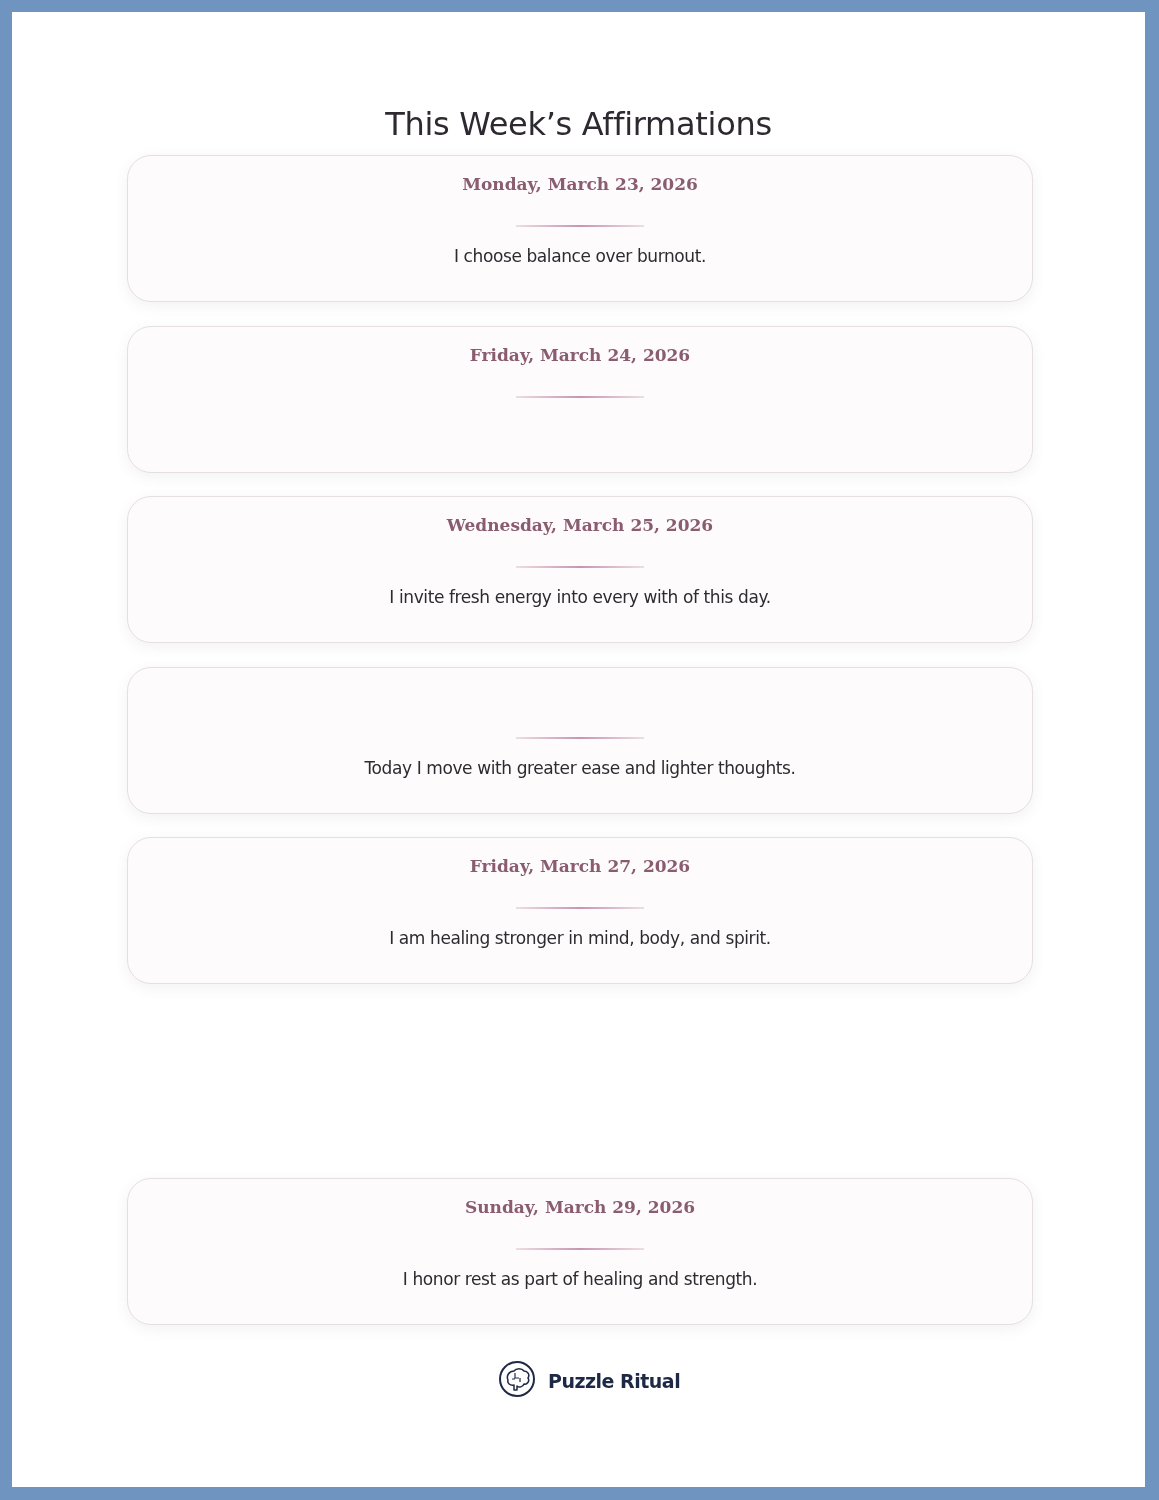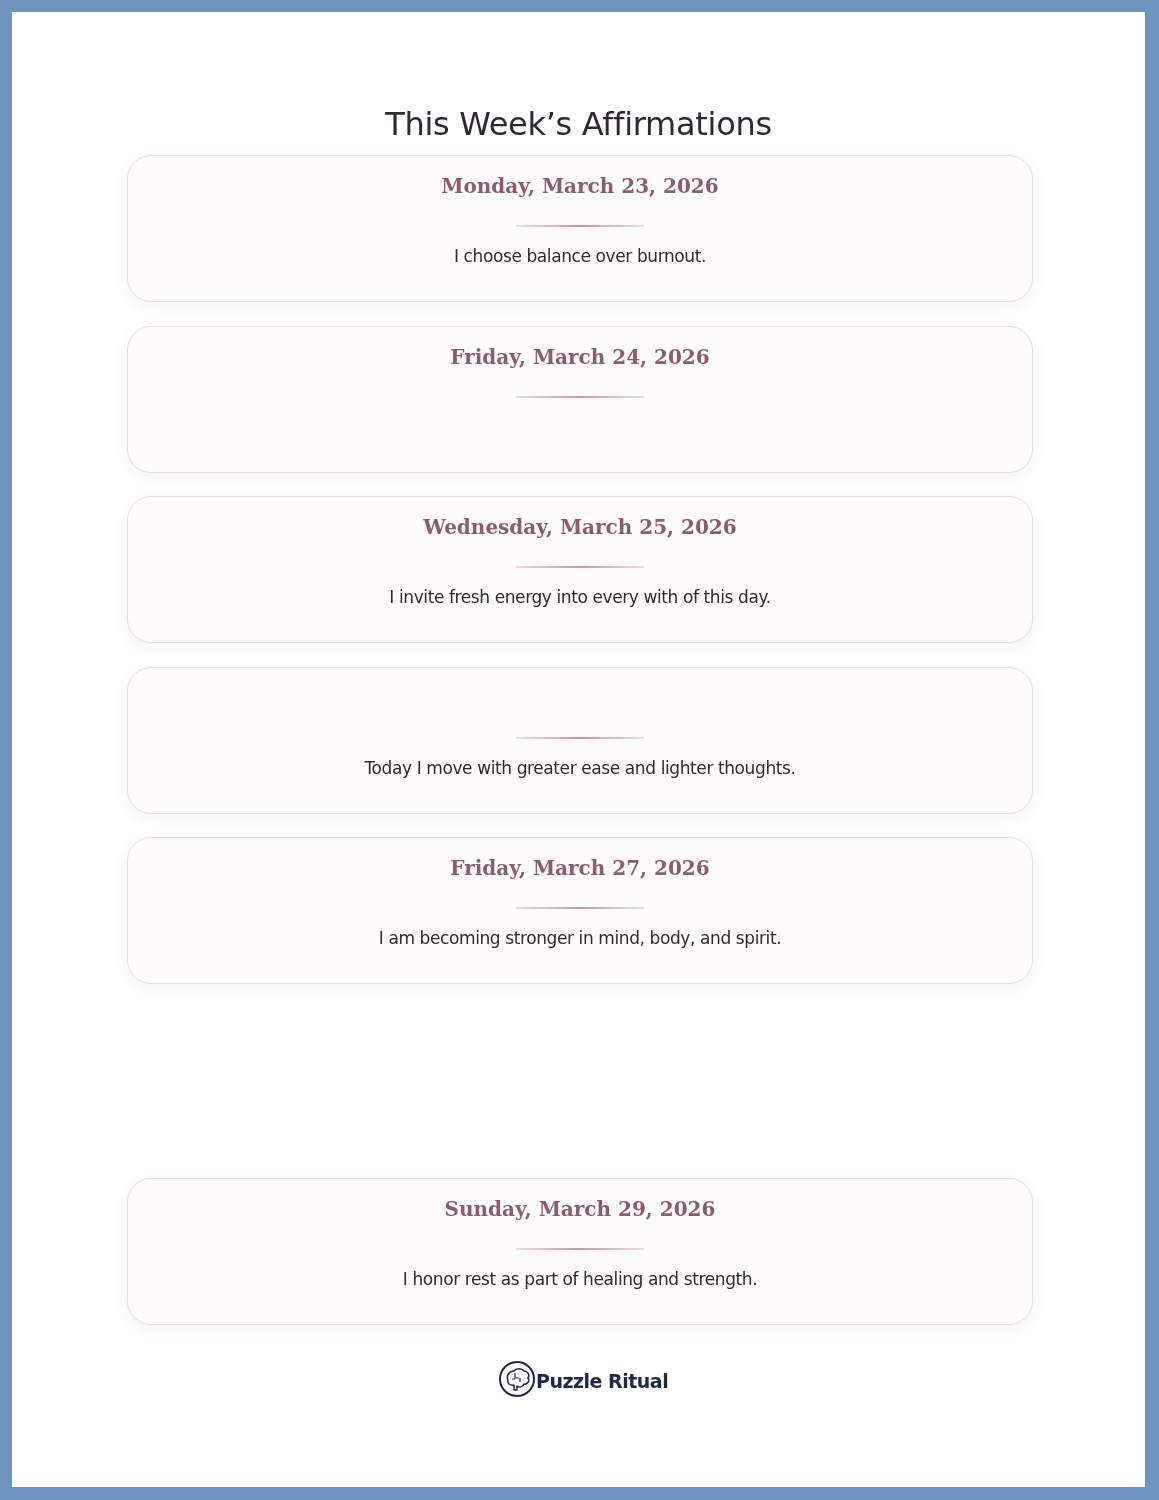--- a/index.html
+++ b/index.html
@@ -3,26 +3,26 @@
 <meta charset="utf-8">
 <style>
   html, body { margin:0; padding:0; }
   body { width:1159px; height:1500px; background:#7094c0; position:relative; overflow:hidden; }
   .page { position:absolute; left:12px; top:12px; width:1133px; height:1475px; background:#ffffff; }
   .title { position:absolute; left:0; right:0; top:72px; text-align:center;
     font-family:"DejaVu Sans", sans-serif; font-size:32px; color:#2e2830; letter-spacing:-0.3px; font-weight:normal; }
   .card { position:absolute; left:115px; width:904px; height:145px; background:#fefbfc;
     border:1px solid #e6dfe2; border-radius:24px; box-shadow:0 4px 14px rgba(120,90,100,0.08); }
   .date { position:absolute; left:0; right:0; top:18px; text-align:center;
-    font-family:"DejaVu Serif", serif; font-weight:bold; font-size:20px; color:#8a5c70; }
+    font-family:"DejaVu Serif", serif; font-weight:bold; font-size:17px; color:#8a5c70; }
   .rule { position:absolute; left:388px; width:128px; top:69px; height:2px;
     background:linear-gradient(90deg, rgba(200,150,175,0.3), #c697ae 50%, rgba(200,150,175,0.3)); }
   .text { position:absolute; left:0; right:0; top:90px; text-align:center;
     font-family:"DejaVu Sans", sans-serif; font-size:17px; color:#2d2a30; letter-spacing:-0.4px; }
-  .footer { position:absolute; left:486px; top:1348px; display:flex; align-items:center; gap:0; }
+  .footer { position:absolute; left:486px; top:1348px; display:flex; align-items:center; gap:12px; }
   .brand { font-family:"DejaVu Sans", sans-serif; font-size:19px; color:#1e2a45; font-weight:600; letter-spacing:-0.5px; }
 </style>
 </head>
 <body>
 
 <div class="page">
   <h1 class="title">This Week’s Affirmations</h1>
 
   <div class="card" style="top:143px">
     <div class="date">Monday, March 23, 2026</div>
@@ -38,21 +38,21 @@
     <div class="rule"></div>
     <div class="text">I invite fresh energy into every with of this day.</div>
   </div>
   <div class="card" style="top:654.5px">
     <div class="rule"></div>
     <div class="text">Today I move with greater ease and lighter thoughts.</div>
   </div>
   <div class="card" style="top:825px">
     <div class="date">Friday, March 27, 2026</div>
     <div class="rule"></div>
-    <div class="text">I am becoming stronger in mind, body, and spirit.</div>
+    <div class="text">I am healing stronger in mind, body, and spirit.</div>
   </div>
   <div class="card" style="top:1166px">
     <div class="date">Sunday, March 29, 2026</div>
     <div class="rule"></div>
     <div class="text">I honor rest as part of healing and strength.</div>
   </div>
 
   <div class="footer">
     <span>
       <svg width="38" height="38" viewBox="0 0 38 38">

